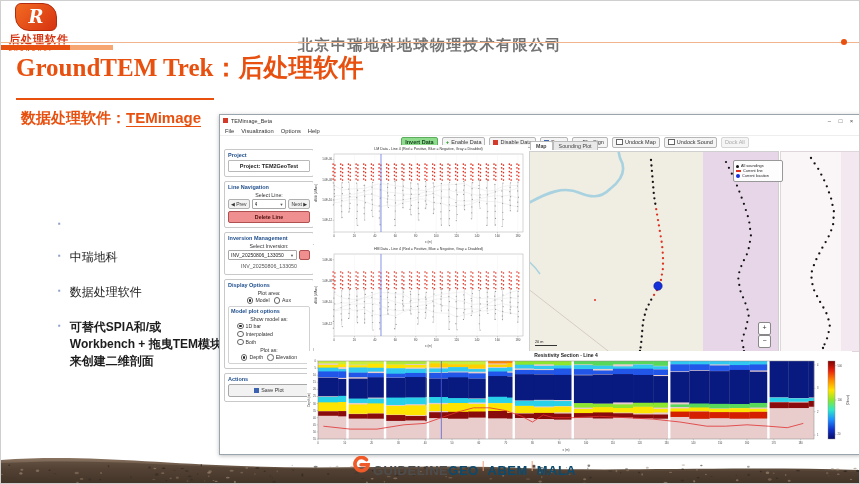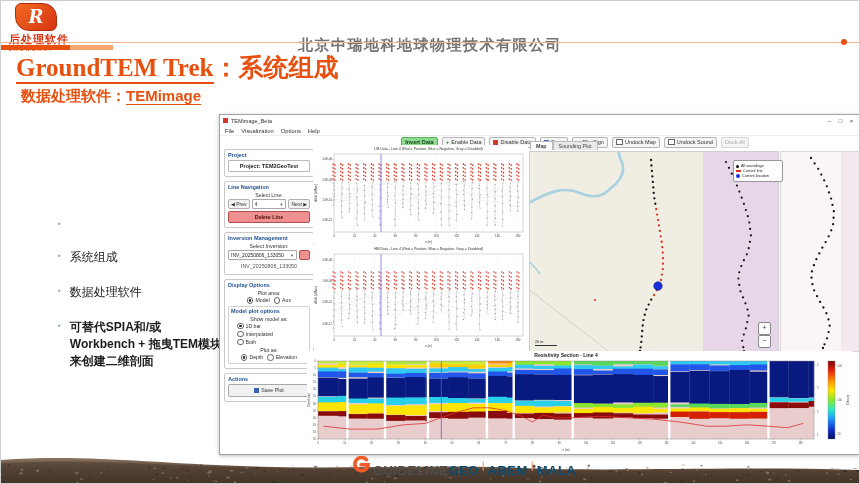--- a/index.html
+++ b/index.html
@@ -12,22 +12,22 @@
              text-align:center;line-height:25px;border:1px solid #b32a0c;}
   .logo-cn{color:#d63310;font-weight:bold;font-size:11px;letter-spacing:1px;margin-top:1px;}
   .logo-en{color:#e8500f;font-size:4.5px;letter-spacing:2.5px;font-weight:bold;}
   .company{position:absolute;left:0;right:0;top:8px;text-align:center;color:#737373;
            font:bold 15px "Liberation Serif",serif;letter-spacing:1.5px;margin-top:27px;}
   .hline{position:absolute;left:0;right:0;top:41px;height:1px;background:#f2b48c;}
   .hline-dot{position:absolute;right:12px;top:38px;width:6px;height:6px;border-radius:50%;background:#e8500f;}
   .accentbar{position:absolute;left:0;top:44px;height:5px;width:112px;
              background:linear-gradient(to right,#e8500f 0 62%,#f7a571 62% 100%);}
   .stitle{position:absolute;left:15px;top:50px;color:#e8500f;font:bold 25px "Liberation Serif",serif;}
-  .stitle .ul{border-bottom:2px solid #e8500f;padding-bottom:1px;}
-  .ssub{position:absolute;left:20px;top:86px;color:#e8500f;font:bold 15px "Liberation Serif",serif;}
+  .stitle .ul{border-bottom:2px solid #e8500f;padding-bottom:17px;}
+  .ssub{position:absolute;left:20px;top:108px;color:#e8500f;font:bold 15px "Liberation Serif",serif;}
   .ssub .ul{border-bottom:1.5px solid #e8500f;font-family:"Liberation Sans",sans-serif;}
   .bullets{position:absolute;left:57px;top:216px;width:168px;margin:0;padding:0;list-style:none;
            font-size:12px;color:#1c1c1c;}
   .bullets li{margin-bottom:18px;display:flex;}
   .bullets .blt{color:#8fa3c8;font-size:8px;margin-right:9px;line-height:14px;}
   .bullets li.b4{font-weight:bold;line-height:1.4;margin-bottom:0;}
   .footerlogo{position:absolute;left:352px;top:450px;display:flex;align-items:center;z-index:6;}
   .footerlogo .gword{font:bold 13px "Liberation Sans",sans-serif;letter-spacing:.5px;margin-top:12px;}
   .gdark{color:#4d4d4d;} .gorange{color:#0c4a6e;}
   .gsep{color:#f09a70;font-weight:normal;margin:0 3px;font-size:11px;}
@@ -110,34 +110,34 @@
     <div class="logo-mark">R</div>
     <div class="logo-cn">后处理软件</div>
     <div class="logo-en">ZHONGRUI</div>
   </div>
   <div class="company">北京中瑞地科地球物理技术有限公司</div>
   <div class="hline"></div>
   <div class="hline-dot"></div>
   <div class="accentbar"></div>
 
   <div class="stitle">
-    <span class="ul">GroundTEM Trek</span><span>：系统组成</span>
+    <span class="ul">GroundTEM Trek</span><span>：后处理软件</span>
   </div>
   <div class="ssub">
     <span>数据处理软件：</span><span class="ul">TEMimage</span>
   </div>
 
   <ul class="bullets">
     <li>
         <span class="blt">▪</span>
         <span></span>
       </li>
     <li>
         <span class="blt">▪</span>
-        <span>系统组成</span>
+        <span>中瑞地科</span>
       </li>
     <li>
         <span class="blt">▪</span>
         <span>数据处理软件</span>
       </li>
     <li class="b4">
         <span class="blt">▪</span>
         <span>可替代SPIA和/或Workbench + 拖曳TEM模块来创建二维剖面</span>
       </li>
   </ul>

